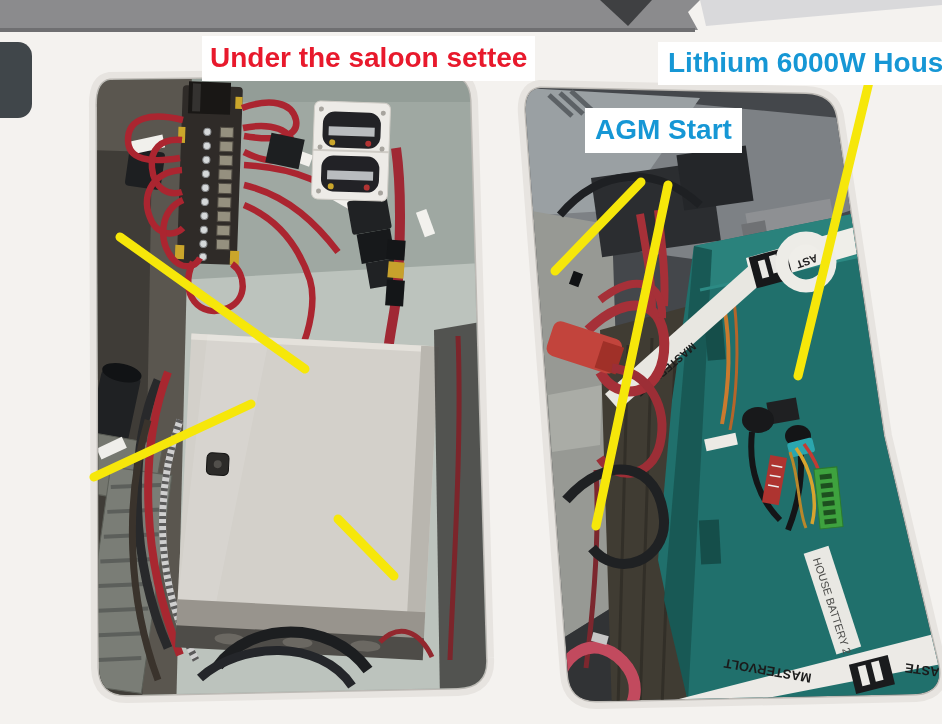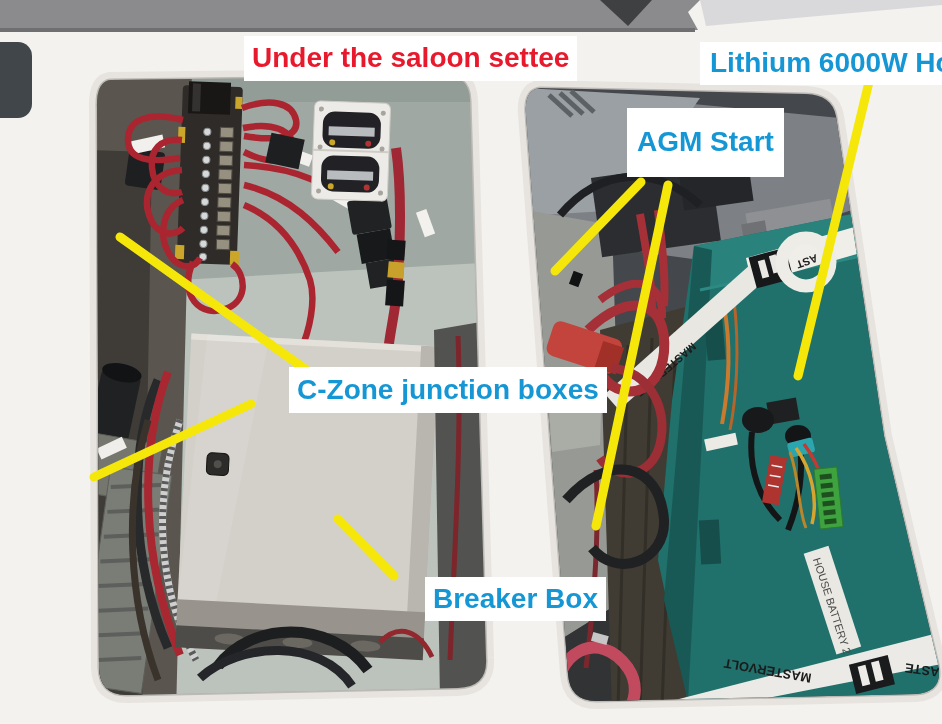--- a/index.html
+++ b/index.html
@@ -4,21 +4,21 @@
 <style>
   html,body{margin:0;padding:0;background:#222;}
   #stage{
     position:relative;width:942px;height:724px;overflow:hidden;
     background:#f4f2ef;font-family:"Liberation Sans",sans-serif;
   }
   #photo-svg{position:absolute;left:0;top:0;}
   .callout{
     position:absolute;background:#ffffff;font-weight:bold;
     display:flex;align-items:center;white-space:nowrap;
-    padding:2px 8px;line-height:1.32;z-index:5;margin-left:42px;
+    padding:2px 8px;line-height:1.32;z-index:5;
   }
   .callout.red{color:#e8192c;font-size:28px;}
   .callout.blue{color:#1697d5;font-size:28px;}
   .callout.multi{flex-direction:column;align-items:flex-start;}
   svg text{font-family:"Liberation Sans",sans-serif;}
 </style>
 </head>
 <body>
 
 <div id="stage">
@@ -335,25 +335,19 @@
 </svg>
 
 <div class="callout red" style="left:202px;top:36px;height:41px;">
   <span>Under the saloon settee</span>
 </div>
 
 <div class="callout blue" style="left:658px;top:42px;height:43px;padding:0 10px;">
   <span>Lithium 6000W House</span>
 </div>
 
-<div class="callout blue multi" style="left:585px;top:108px;padding:16px 10px;">
+<div class="callout blue multi" style="left:585px;top:108px;padding:4px 10px;">
   <span>AGM Start</span>
 </div>
 
-<div class="callout blue" style="left:247px;top:367px;height:42px;">
-  <span>C-Zone junction boxes</span>
+
+
 </div>
 
-<div class="callout blue" style="left:383px;top:577px;height:40px;">
-  <span>Breaker Box</span>
-</div>
-
-</div>
-
 </body></html>

